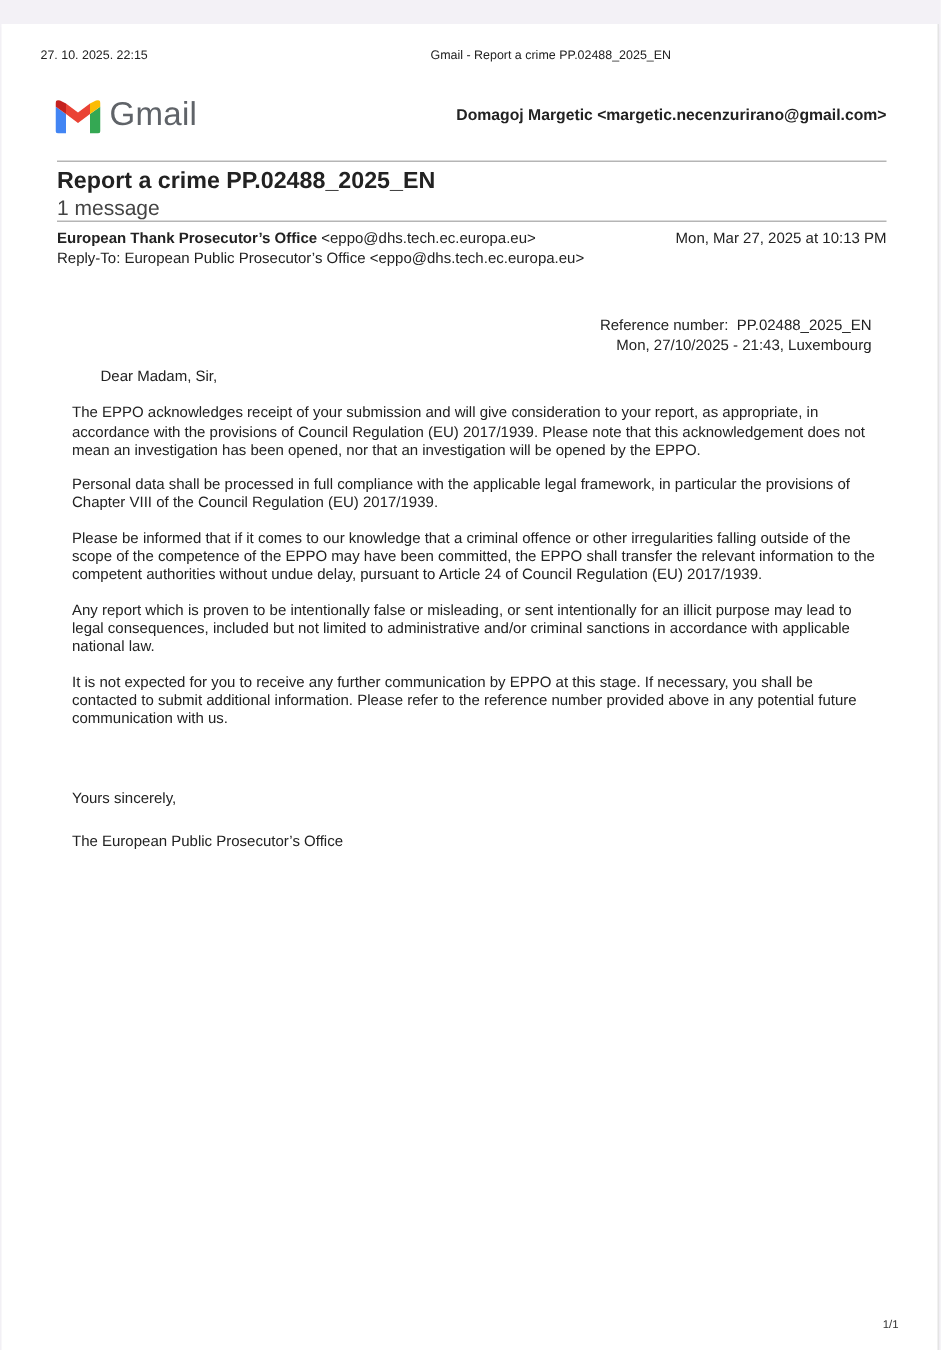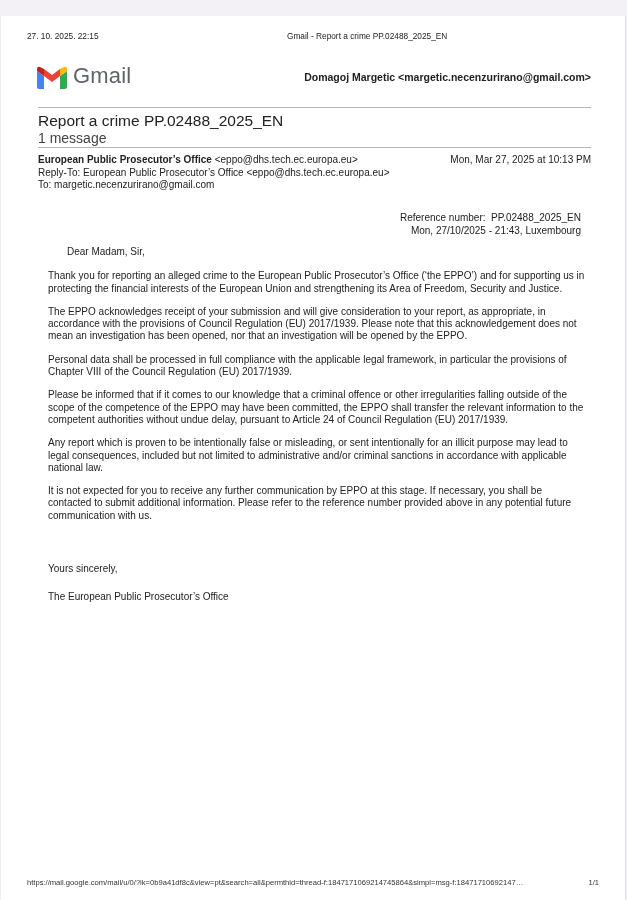--- a/index.html
+++ b/index.html
@@ -65,21 +65,21 @@
     height: 1px;
     background: #b5b5b5;
   }
   .hr1 { top: 91px; }
   .hr2 { top: 131px; }
   .subject {
     position: absolute;
     left: 37px;
     top: 96px;
     font-size: 15.5px;
-    font-weight: normal;
+    font-weight: bold;
     color: #222;
   }
   .msg-count {
     position: absolute;
     left: 37px;
     top: 114px;
     font-size: 14px;
     color: #444;
   }
   .meta {
@@ -160,41 +160,38 @@
 
   <div class="hr hr1"></div>
 
   <div class="subject">Report a crime PP.02488_2025_EN</div>
   <div class="msg-count">1 message</div>
 
   <div class="hr hr2"></div>
 
   <div class="meta">
     <div>
-      <b>European Public Prosecutor’s Office</b>
+      <b>European Thank Prosecutor’s Office</b>
       <span>&lt;eppo@dhs.tech.ec.europa.eu&gt;</span>
     </div>
     <div>Reply-To: European Public Prosecutor’s Office &lt;eppo@dhs.tech.ec.europa.eu&gt;</div>
-    <div>To: margetic.necenzurirano@gmail.com</div>
   </div>
   <div class="sent-date">Mon, Mar 27, 2025 at 10:13 PM</div>
 
   <div class="refblock">
     <div style="white-space:pre;">Reference number:  PP.02488_2025_EN</div>
     <div>Mon, 27/10/2025 - 21:43, Luxembourg</div>
   </div>
 
   <div class="body">
     <p class="greet">Dear Madam, Sir,</p>
-    <p>Thank you for reporting an alleged crime to the European Public Prosecutor’s Office (‘the EPPO’) and for supporting us in protecting the financial interests of the European Union and strengthening its Area of Freedom, Security and Justice.</p>
     <p>The EPPO acknowledges receipt of your submission and will give consideration to your report, as appropriate, in accordance with the provisions of Council Regulation (EU) 2017/1939. Please note that this acknowledgement does not mean an investigation has been opened, nor that an investigation will be opened by the EPPO.</p>
     <p>Personal data shall be processed in full compliance with the applicable legal framework, in particular the provisions of Chapter VIII of the Council Regulation (EU) 2017/1939.</p>
     <p>Please be informed that if it comes to our knowledge that a criminal offence or other irregularities falling outside of the scope of the competence of the EPPO may have been committed, the EPPO shall transfer the relevant information to the competent authorities without undue delay, pursuant to Article 24 of Council Regulation (EU) 2017/1939.</p>
     <p>Any report which is proven to be intentionally false or misleading, or sent intentionally for an illicit purpose may lead to legal consequences, included but not limited to administrative and/or criminal sanctions in accordance with applicable national law.</p>
     <p>It is not expected for you to receive any further communication by EPPO at this stage. If necessary, you shall be contacted to submit additional information. Please refer to the reference number provided above in any potential future communication with us.</p>
     <p class="closing">Yours sincerely,</p>
     <p>The European Public Prosecutor’s Office</p>
   </div>
 
-  <div class="footer-url">https://mail.google.com/mail/u/0/?ik=0b9a41df8c&amp;view=pt&amp;search=all&amp;permthid=thread-f:1847171069214745864&amp;simpl=msg-f:18471710692147…</div>
   <div class="footer-page">1/1</div>
 
 </div>
 
 </body></html>

